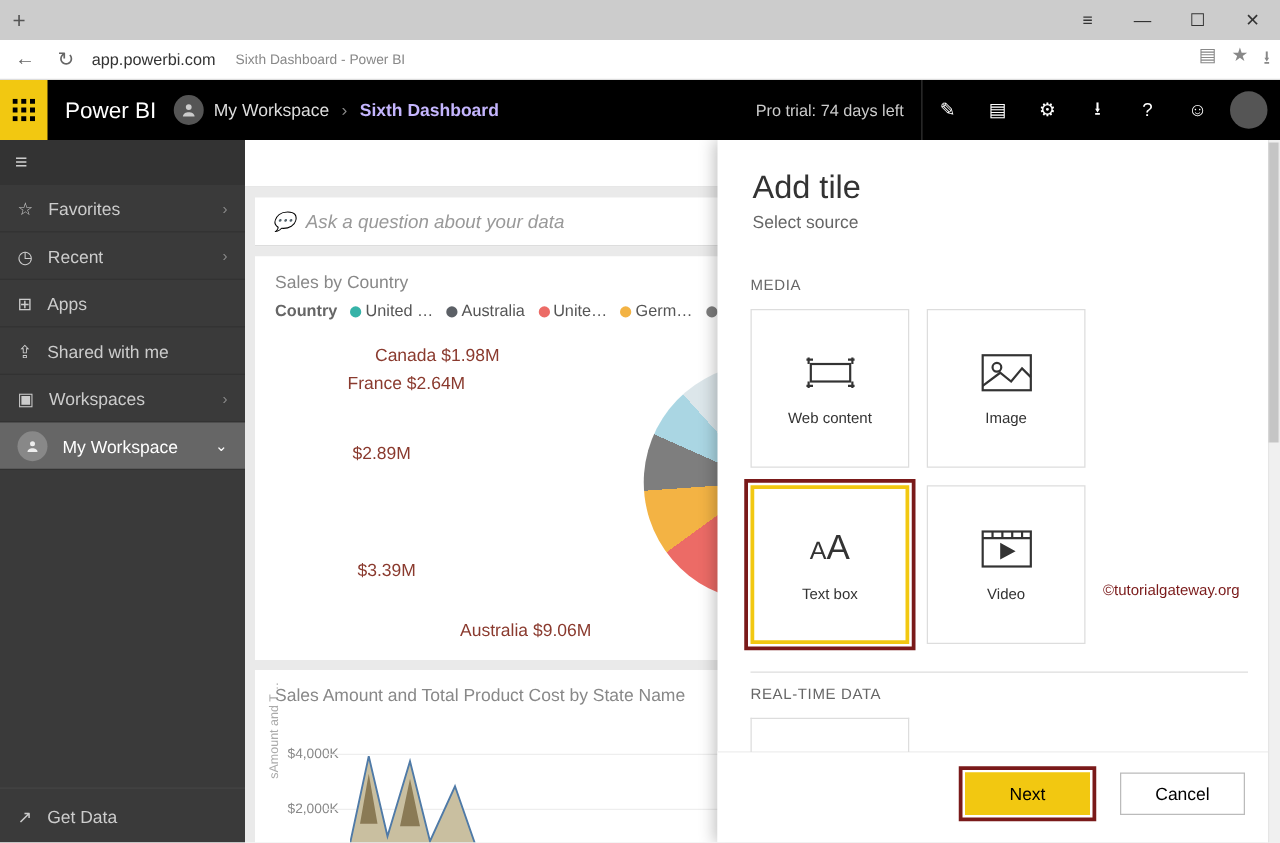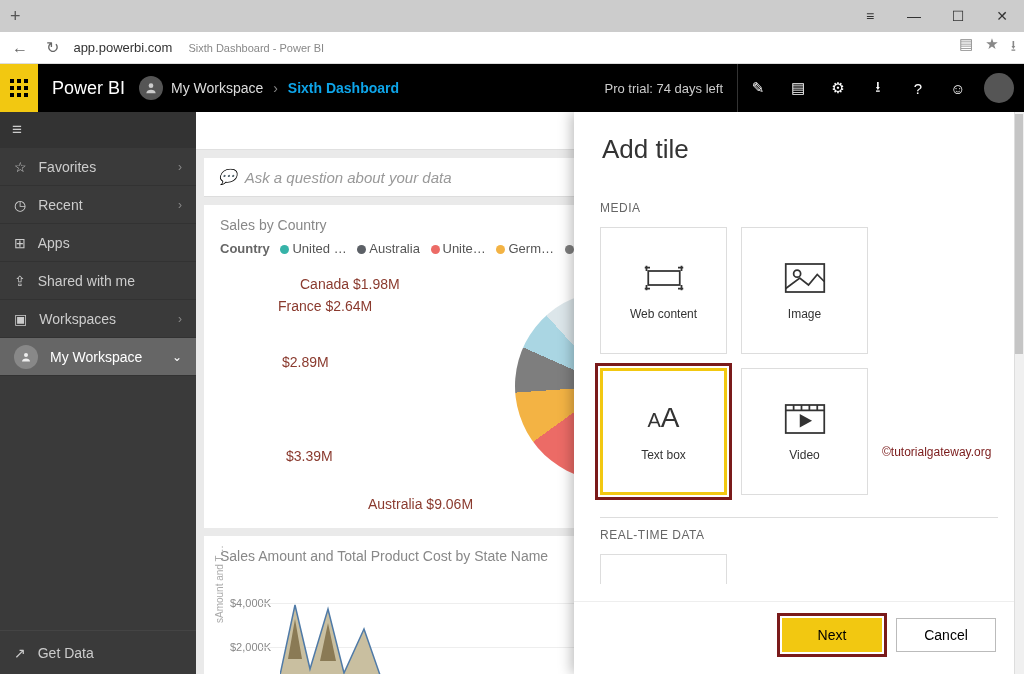--- a/index.html
+++ b/index.html
@@ -22,21 +22,21 @@
 .url-rest { font-size: 11px; color: #888; margin-left: 6px; }
 .addr-right { margin-left: auto; display: flex; gap: 12px; color: #888; font-size: 15px; }
 
 
 .pbheader { height: 48px; background: #000; display: flex; align-items: center; color: #fff; }
 .waffle { width: 38px; height: 48px; background: #F2C811; display: flex; align-items: center; justify-content: center; }
 .waffle svg { width: 18px; height: 18px; }
 .brand { font-size: 18px; padding: 0 14px; }
 .avatar-s { width: 24px; height: 24px; background: #555; border-radius: 50%; display: flex; align-items: center; justify-content: center; font-size: 12px; }
 .breadcrumb { font-size: 14px; color: #ddd; }
-.breadcrumb b { color: #0ea5e9; font-weight: 600; }
+.breadcrumb b { color: #c4b5fd; font-weight: 600; }
 .pbheader .spacer { flex: 1; }
 .trial { font-size: 13px; color: #ccc; padding: 0 14px; border-right: 1px solid #333; height: 100%; display: flex; align-items: center; }
 .hicon { width: 40px; height: 48px; display: flex; align-items: center; justify-content: center; color: #fff; font-size: 15px; }
 .avatar-r { width: 30px; height: 30px; background: #555; border-radius: 50%; margin: 0 10px 0 6px; }
 
 
 .body { display: flex; height: calc(674px - 32px - 32px - 48px); }
 .sidebar { width: 196px; background: #3a3a3a; color: #ccc; display: flex; flex-direction: column; }
 .sb-toggle { height: 36px; display: flex; align-items: center; padding: 0 12px; font-size: 17px; background: #333; }
 .sb-item { height: 38px; display: flex; align-items: center; padding: 0 14px; gap: 12px; font-size: 14px; border-bottom: 1px solid #323232; }
@@ -73,21 +73,21 @@
 .panel-head h2 { font-size: 26px; font-weight: 300; color: #333; }
 .panel-head p { font-size: 14px; color: #666; margin-top: 4px; }
 .panel-body { flex: 1; padding: 12px 26px; overflow-y: auto; }
 .section-label { font-size: 12px; color: #666; letter-spacing: 0.5px; margin: 10px 0 12px; }
 .tile-grid { display: flex; flex-wrap: wrap; gap: 14px; }
 .tile-opt { width: 127px; height: 127px; border: 1px solid #ddd; display: flex; flex-direction: column; align-items: center; justify-content: center; gap: 12px; font-size: 12px; color: #333; }
 .tile-opt.selected { outline: 3px solid #7a1a1a; outline-offset: 2px; border: 3px solid #F2C811; }
 .tile-opt svg, .tile-opt .ico { width: 42px; height: 34px; color: #333; }
 .watermark { font-size: 12px; color: #7a1a1a; align-self: center; margin-top: 40px;}
 .hr { border: none; border-top: 1px solid #ddd; margin: 22px 0 10px; }
-.panel-foot { padding: 16px 28px 22px; display: flex; justify-content: flex-end; gap: 14px; border-top: 1px solid #eee; background: #fff;}
+.panel-foot { padding: 16px 28px 22px; display: flex; justify-content: flex-end; gap: 24px; border-top: 1px solid #eee; background: #fff;}
 .btn { min-width: 100px; padding: 8px 0; font-size: 14px; border: 1px solid #bbb; background: #fff; text-align: center; cursor: pointer; }
 .btn.primary { background: #F2C811; border-color: #F2C811; outline: 3px solid #7a1a1a; outline-offset: 2px; font-weight: 500; }
 .scrollbar-stub { position:absolute; right:0; top:0; width:10px; height:100%; background:#f0f0f0; border-left:1px solid #ddd; }
 .scrollbar-thumb { position:absolute; right:1px; top:2px; width:8px; height:240px; background:#c5c5c5; }
 </style>
 </head>
 <body>
 
 <div class="titlebar">
   <div class="newtab">+</div>
@@ -250,20 +250,21 @@
         </svg>
       </div>
     </div>
 
     <div class="panel">
       <div class="scrollbar-stub">
           <div class="scrollbar-thumb"></div>
         </div>
       <div class="panel-head">
         <h2>Add tile</h2>
+        <p>Select source</p>
       </div>
       <div class="panel-body">
         <div class="section-label">MEDIA</div>
         <div class="tile-grid">
           <div class="tile-opt">
             <svg viewBox="0 0 48 36" fill="none" stroke="#333" stroke-width="2">
                 <rect x="6" y="10" width="36" height="16"></rect>
                 <path d="M2 6h6M40 6h6M2 30h6M40 30h6M4 4v6M44 4v6M4 26v6M44 26v6"></path>
               </svg>
             <span>Web content</span>

